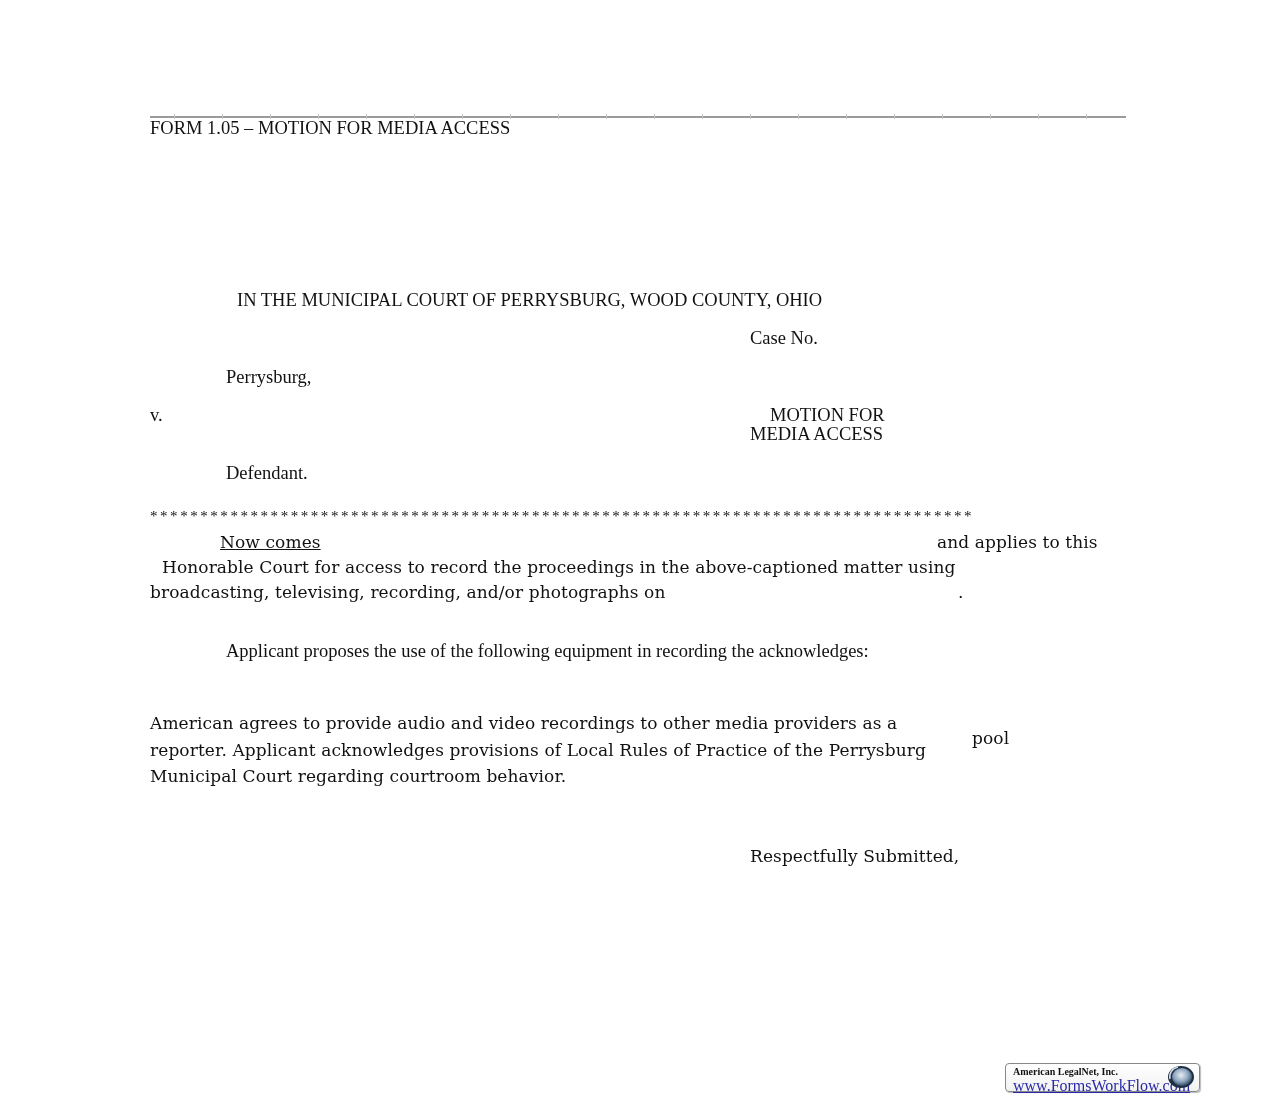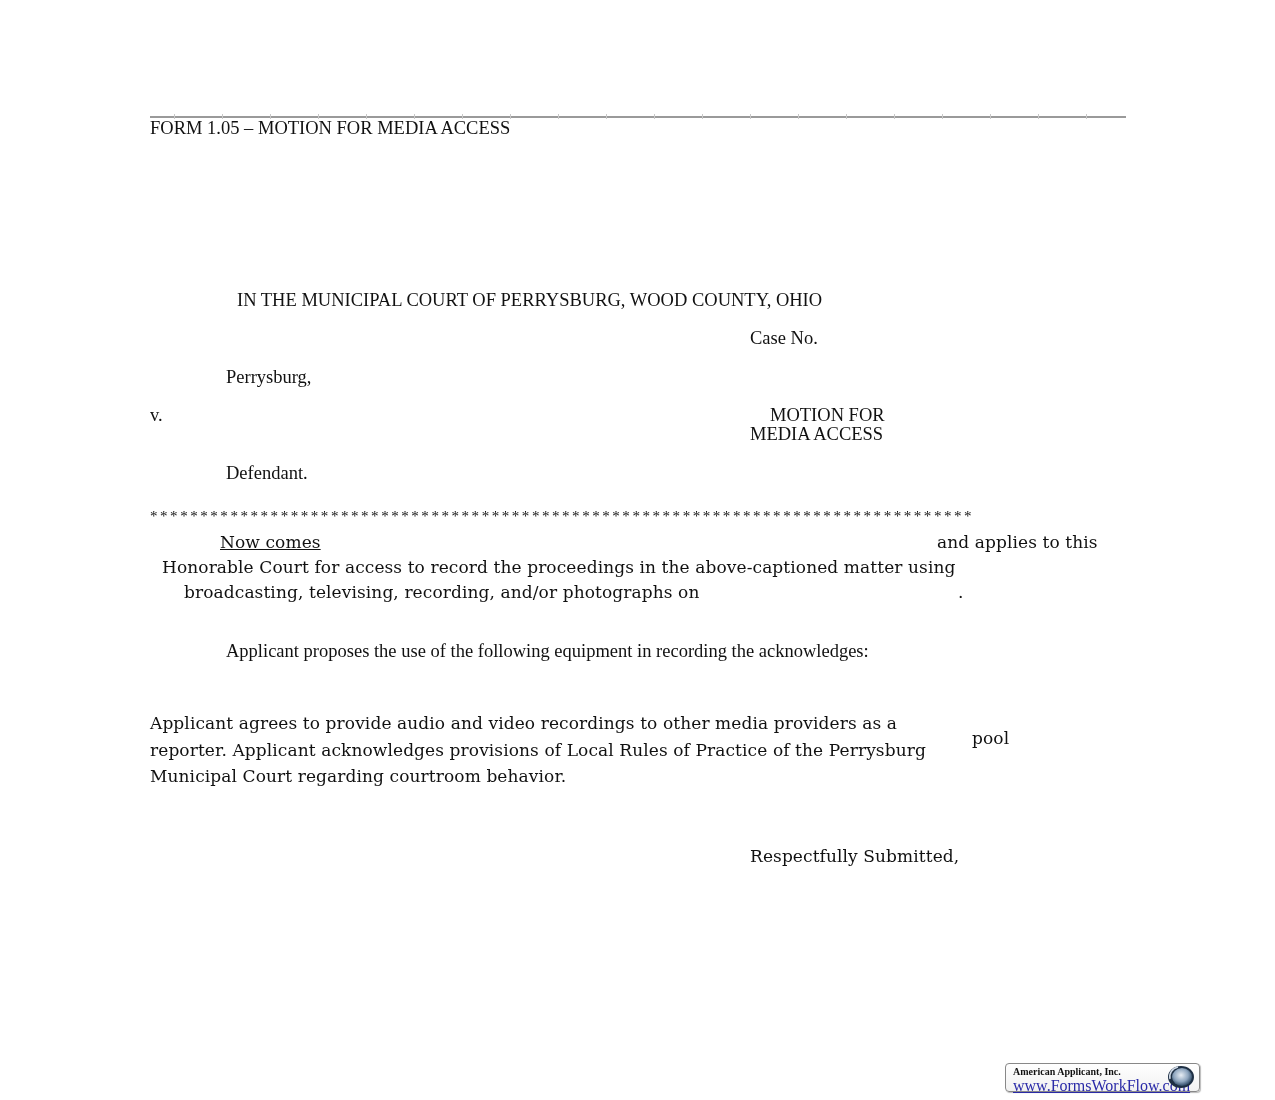--- a/index.html
+++ b/index.html
@@ -121,34 +121,34 @@
 <div class="abs times" style="left:150px; top:405px;">v.</div>
 <div class="abs times" style="left:770px; top:405px;">MOTION FOR</div>
 <div class="abs times" style="left:750px; top:424px;">MEDIA ACCESS</div>
 <div class="abs times" style="left:226px; top:463px;">Defendant.</div>
 
 <div class="asterisks">**********************************************************************************</div>
 
 <div class="abs wide" style="left:220px; top:532px;text-decoration:underline;">Now comes</div>
 <div class="abs wide" style="left:937px; top:532px;">and applies to this</div>
 <div class="abs wide" style="left:150px; top:557px;margin-left:12px;">Honorable Court for access to record the proceedings in the above-captioned matter using</div>
-<div class="abs wide" style="left:150px; top:582px;margin-left:34px;">broadcasting, televising, recording, and/or photographs on</div>
+<div class="abs wide" style="left:150px; top:582px;">broadcasting, televising, recording, and/or photographs on</div>
 <div class="abs wide" style="left:958px; top:582px;">.</div>
 
 <div class="abs times" style="left:226px; top:641px;">Applicant proposes the use of the following equipment in recording the acknowledges:</div>
 
-<div class="abs wide" style="left:150px; top:713px;">Applicant agrees to provide audio and video recordings to other media providers as a</div>
+<div class="abs wide" style="left:150px; top:713px;">American agrees to provide audio and video recordings to other media providers as a</div>
 <div class="abs wide" style="left:972px; top:715px;margin-top:13px;">pool</div>
 <div class="abs wide" style="left:150px; top:740px;">reporter.  Applicant acknowledges provisions of Local Rules of Practice of the Perrysburg</div>
 <div class="abs wide" style="left:150px; top:766px;">Municipal Court regarding courtroom behavior.</div>
 
 <div class="abs wide" style="left:750px; top:846px;">Respectfully Submitted,</div>
 
 <div class="footer-badge">
-  <span class="company">American Applicant, Inc.</span>
+  <span class="company">American LegalNet, Inc.</span>
   <span class="site">www.FormsWorkFlow.com</span>
   <svg class="globe" viewBox="0 0 30 24">
     <defs>
       <radialGradient id="g1" cx="45%" cy="40%" r="60%">
         <stop offset="0%" stop-color="#e8eef5"></stop>
         <stop offset="60%" stop-color="#8fa6bf"></stop>
         <stop offset="100%" stop-color="#2f4a66"></stop>
       </radialGradient>
     </defs>
     <ellipse cx="15" cy="12" rx="13" ry="11" fill="#1e2f44"></ellipse>

